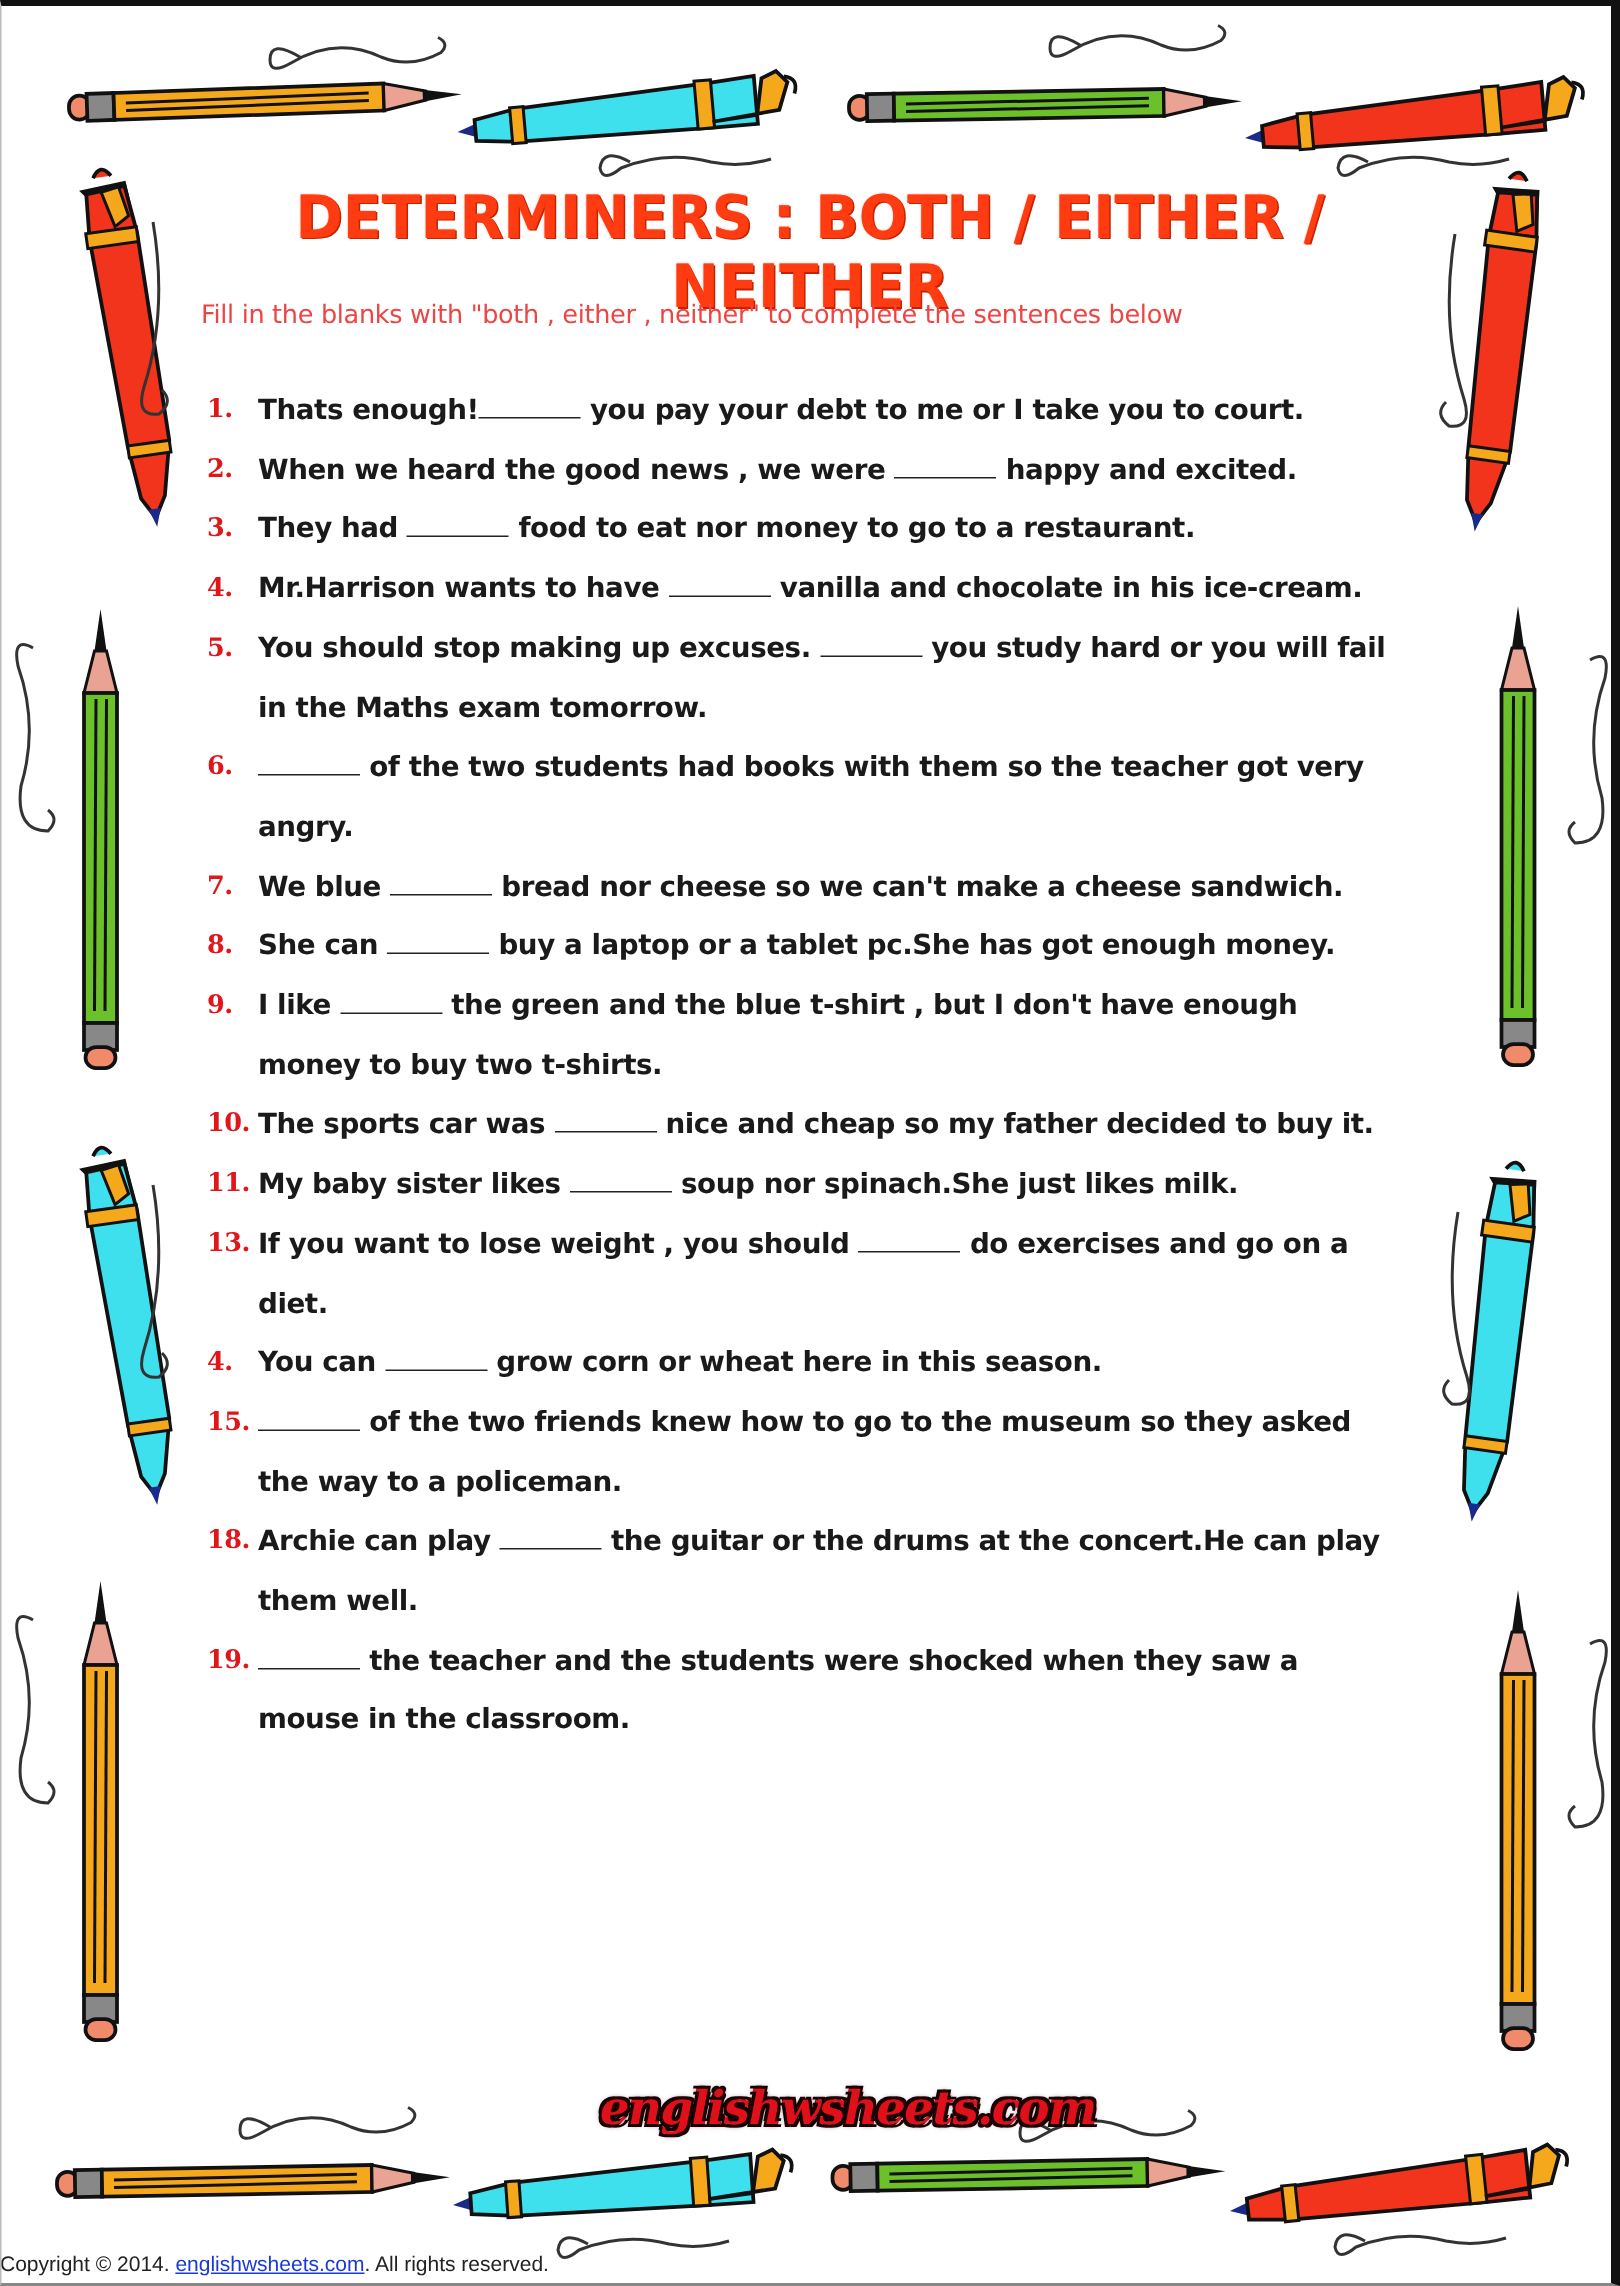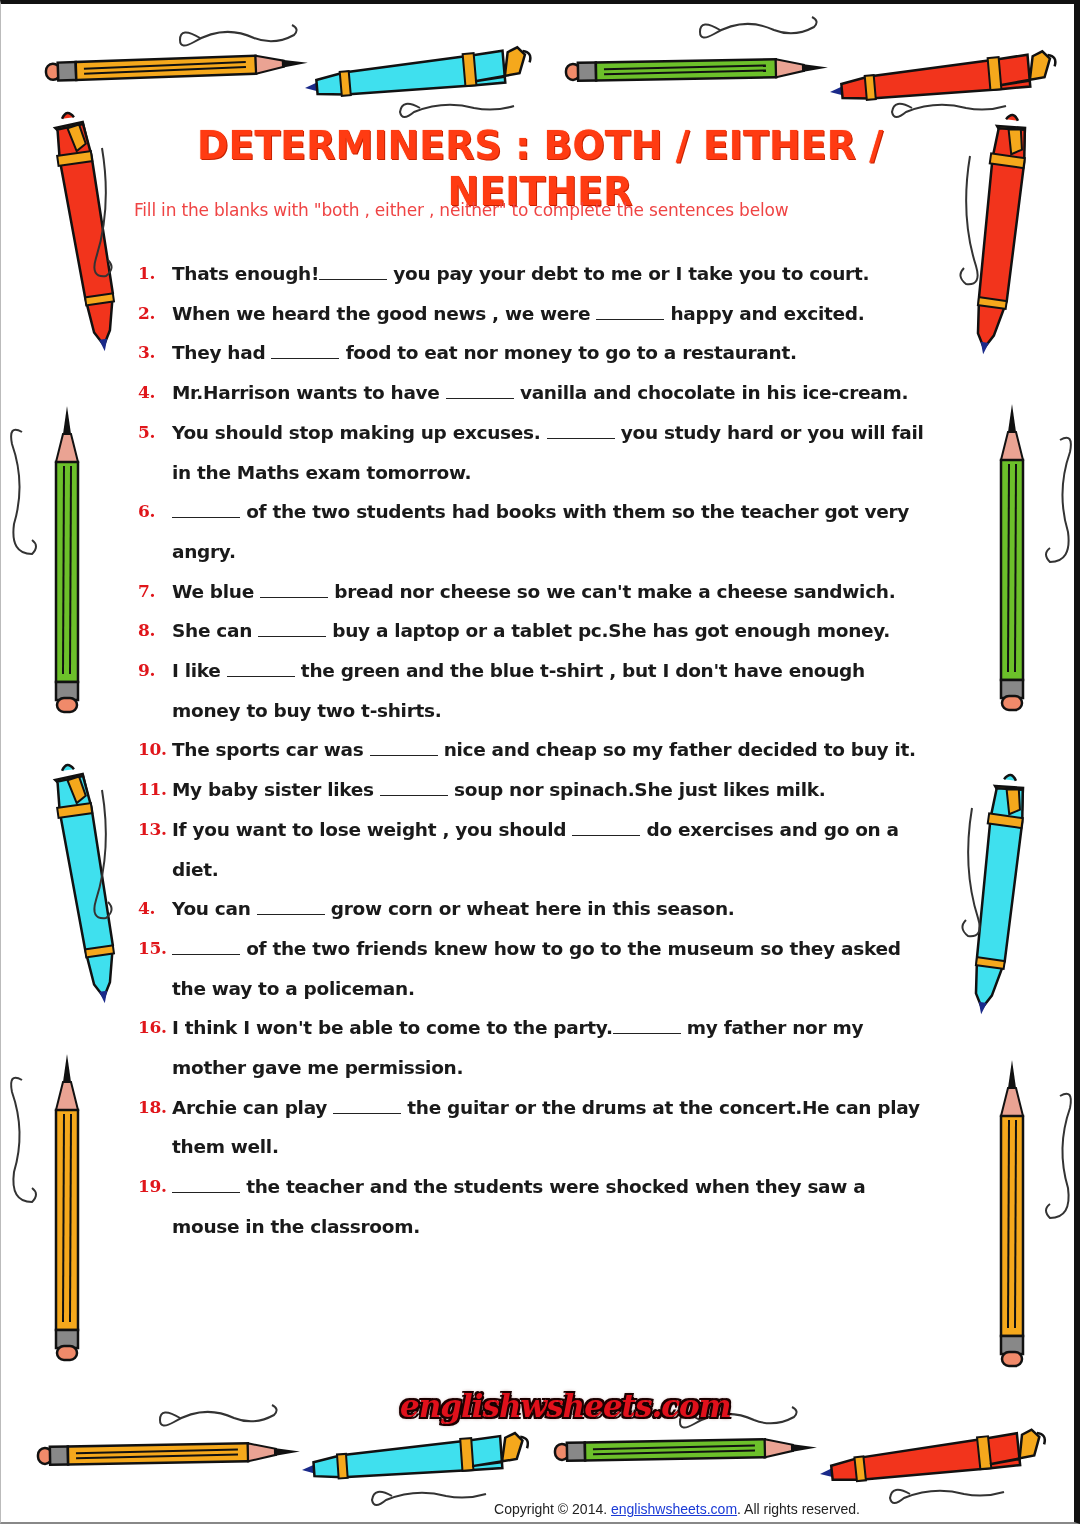--- a/index.html
+++ b/index.html
@@ -44,21 +44,21 @@
   }
   .q .text { flex: 1; white-space: pre-wrap; font-weight: bold; }
   .blank { display: inline-block; width: 68px; border-bottom: 1.5px solid #222; height: 18px; vertical-align: baseline; }
   .brand {
     position: absolute; left: 400px; top: 1388px; width: 280px; text-align: center;
     font-family: "DejaVu Serif", serif; font-style: italic; font-weight: bold;
     font-size: 31px; color: #e0101b; letter-spacing: -1px;
     text-shadow: -2px -2px 0 #1a0000, 2px -2px 0 #1a0000, -2px 2px 0 #1a0000, 2px 2px 0 #1a0000, 0 0 4px #550000;
   }
   .copyright {
-    position: absolute; left: 0; top: 1501px; width: 860px; text-align: right;
+    position: absolute; left: 0; top: 1501px; width: 860px; text-align: left;
     font-family: "Liberation Sans", sans-serif; font-size: 14px; color: #222;
   }
   .copyright a { color: #1a3ad6; text-decoration: underline; }
 </style>
 </head>
 <body>
 
 <svg class="deco" width="1080" height="1524" viewBox="0 0 1080 1524" style="left:0;top:0;">
   <defs>
 
@@ -225,24 +225,20 @@
     </li>
     <li class="q">
       <span class="num">4.</span>
       <span class="text"><span>You can </span><span class="blank"></span><span> grow corn or wheat here in this season.</span></span>
     </li>
     <li class="q">
       <span class="num">15.</span>
       <span class="text"><span></span><span class="blank"></span><span> of the two friends knew how to go to the museum so they asked the way to a policeman.</span></span>
     </li>
     <li class="q">
-      <span class="num">16.</span>
-      <span class="text"><span>I think I won't be able to come to the party.</span><span class="blank"></span><span> my father nor my mother gave me permission.</span></span>
-    </li>
-    <li class="q">
       <span class="num">18.</span>
       <span class="text"><span>Archie can play </span><span class="blank"></span><span> the guitar or the drums at the concert.He can play them well.</span></span>
     </li>
     <li class="q">
       <span class="num">19.</span>
       <span class="text"><span></span><span class="blank"></span><span> the teacher and the students were shocked when they saw a mouse in the classroom.</span></span>
     </li>
   </ol>
 
 <div class="brand">englishwsheets.com</div>

